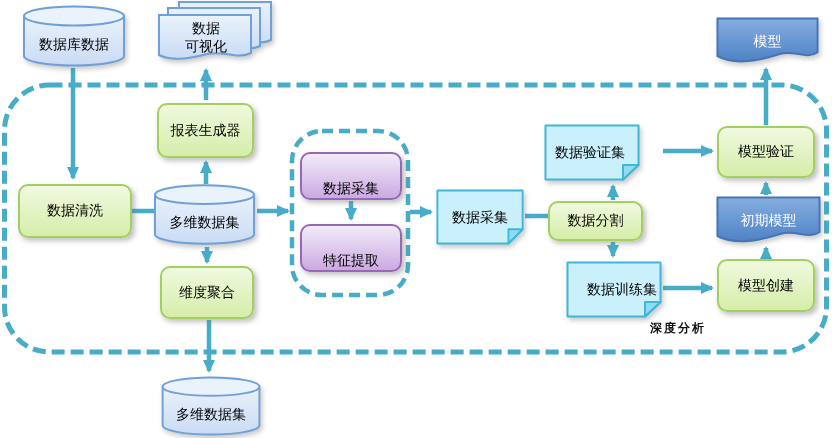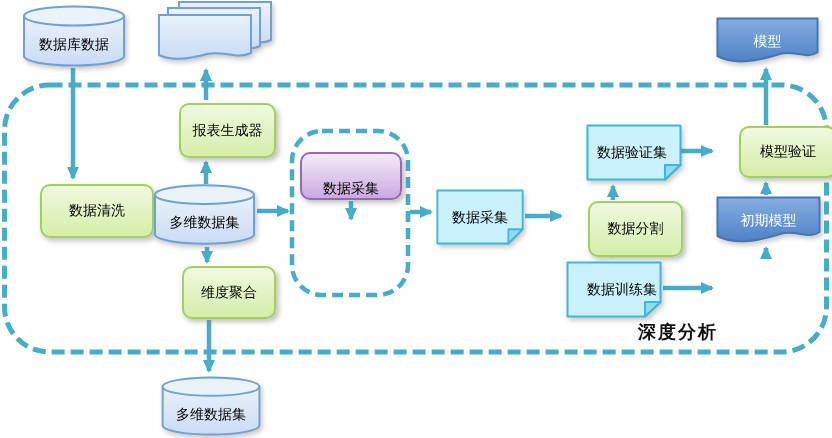--- a/index.html
+++ b/index.html
@@ -9,32 +9,32 @@
   }
   #edges{position:absolute;left:0;top:0;width:832px;height:438px;}
   .edge{stroke:var(--arrow);stroke-width:4.5;fill:none;}
   .node{position:absolute;}
   .box{
     display:flex;align-items:center;justify-content:center;
     border:2px solid;border-radius:10px;font-size:14px;color:#000;
     box-shadow:2.5px 3px 5px rgba(120,120,120,.45);
     box-sizing:border-box;text-align:center;
   }
-  .green{background:linear-gradient(180deg,var(--green-top) 0%,var(--green-bottom) 100%);border-color:var(--green-border);margin-left:22px;}
+  .green{background:linear-gradient(180deg,var(--green-top) 0%,var(--green-bottom) 100%);border-color:var(--green-border);}
   .purple{background:linear-gradient(180deg,var(--purple-top) 0%,var(--purple-bottom) 100%);border-color:var(--purple-border);align-items:flex-end;}
   .shape{position:absolute;}
   .shape > svg{position:absolute;left:0;top:0;filter:drop-shadow(2px 3px 2.5px rgba(120,120,120,.4));}
   .lbl{
     position:absolute;left:0;top:0;width:100%;height:100%;
     display:flex;align-items:center;justify-content:center;
     font-size:14px;color:#000;text-align:center;white-space:pre-line;line-height:1.3;
   }
   .lbl-light{color:#fff;}
   .region-label{
-    position:absolute;font-size:18px;font-weight:bold;color:#111;
+    position:absolute;font-size:12px;font-weight:bold;color:#111;
     letter-spacing:2px;text-align:center;
   }
 </style>
 </head>
 <body>
 
 <div id="stage">
 
   <svg id="edges" viewBox="0 0 832 438">
     <defs>
@@ -87,37 +87,42 @@
         <stop offset="0" style="stop-color:var(--blue-top)"></stop>
             <stop offset="1" style="stop-color:var(--blue-bottom)"></stop>
       </linearGradient>
         </defs>
       <g style="stroke:var(--blue-border)" stroke-width="2" fill="url(#md1)">
         <path transform="translate(22,1)" d="M0,0 H92 V38 C78,45 64,35 48,39 C30,44 12,46 0,40 Z"></path>
         <path transform="translate(11,7)" d="M0,0 H92 V38 C78,45 64,35 48,39 C30,44 12,46 0,40 Z"></path>
         <path transform="translate(2,14)" d="M0,0 H92 V38 C78,45 64,35 48,39 C30,44 12,46 0,40 Z"></path>
       </g>
     </svg>
+    <div class="lbl" style="left:0;top:14px;width:98px;height:44px">数据
+可视化</div>
   </div>
 
   <div class="node box green" style="left:157px;top:103px;width:97px;height:55px">
     <span>报表生成器</span>
   </div>
   <div class="node box green" style="left:18px;top:184px;width:114px;height:54px">
     <span>数据清洗</span>
   </div>
   <div class="node box green" style="left:160px;top:266px;width:94px;height:53px">
     <span>维度聚合</span>
   </div>
-  <div class="node box green" style="left:566px;top:201px;width:95px;height:56px">
+  <div class="node box green" style="left:548px;top:201px;width:95px;height:40px">
     <span>数据分割</span>
   </div>
   <div class="node box green" style="left:717px;top:126px;width:98px;height:52px">
     <span>模型验证</span>
   </div>
+  <div class="node box green" style="left:717px;top:259px;width:98px;height:53px">
+    <span>模型创建</span>
+  </div>
 
   <div class="node shape" style="left:153px;top:183px;width:103px;height:63px">
     <svg width="103" height="63" viewBox="0 0 104 62">
       <defs>
           <linearGradient id="cyl2" x1="0" y1="0" x2="0" y2="1">
         <stop offset="0" style="stop-color:var(--blue-top)"></stop>
             <stop offset="1" style="stop-color:var(--blue-bottom)"></stop>
       </linearGradient>
         </defs>
       <path d="M2,11 L2,51 A50,9.5 0 0 0 102,51 L102,11" fill="url(#cyl2)" style="stroke:var(--blue-border)" stroke-width="2"></path>
@@ -135,31 +140,34 @@
       </linearGradient>
         </defs>
       <path d="M2,11 L2,51 A50,9.5 0 0 0 102,51 L102,11" fill="url(#cyl3)" style="stroke:var(--blue-border)" stroke-width="2"></path>
       <ellipse cx="52" cy="11" rx="50" ry="9.5" style="fill:var(--blue-top);stroke:var(--blue-border)" stroke-width="2"></ellipse>
     </svg>
     <div class="lbl" style="padding-top:8px">多维数据集</div>
   </div>
 
   <div class="node box purple" style="left:300px;top:152px;width:102px;height:48px">
     <span>数据采集</span>
+  </div>
+  <div class="node box purple" style="left:300px;top:224px;width:102px;height:48px">
+    <span>特征提取</span>
   </div>
 
   <div class="node shape" style="left:436px;top:189px;width:88px;height:56px">
     <svg width="88" height="56" viewBox="0 0 96 57" preserveAspectRatio="none">
       <path d="M1.5,1.5 H94.5 V41 L79,55.5 H1.5 Z" style="fill:var(--cyan-fill);stroke:var(--cyan-border)" stroke-width="2" stroke-linejoin="round"></path>
       <path d="M94.5,41 L79,55.5 L79,41 Z" style="fill:var(--cyan-fold);stroke:var(--cyan-border)" stroke-width="2" stroke-linejoin="round"></path>
     </svg>
     <div class="lbl">数据采集</div>
   </div>
 
-  <div class="node shape" style="left:586px;top:124px;width:92px;height:57px">
+  <div class="node shape" style="left:544px;top:124px;width:92px;height:57px">
     <svg width="96" height="57" viewBox="0 0 96 57">
       <path d="M1.5,1.5 H94.5 V41 L79,55.5 H1.5 Z" style="fill:var(--cyan-fill);stroke:var(--cyan-border)" stroke-width="2" stroke-linejoin="round"></path>
       <path d="M94.5,41 L79,55.5 L79,41 Z" style="fill:var(--cyan-fold);stroke:var(--cyan-border)" stroke-width="2" stroke-linejoin="round"></path>
     </svg>
     <div class="lbl">数据验证集</div>
   </div>
 
   <div class="node shape" style="left:566px;top:261px;width:112px;height:57px">
     <svg width="96" height="57" viewBox="0 0 96 57">
       <path d="M1.5,1.5 H94.5 V41 L79,55.5 H1.5 Z" style="fill:var(--cyan-fill);stroke:var(--cyan-border)" stroke-width="2" stroke-linejoin="round"></path>

